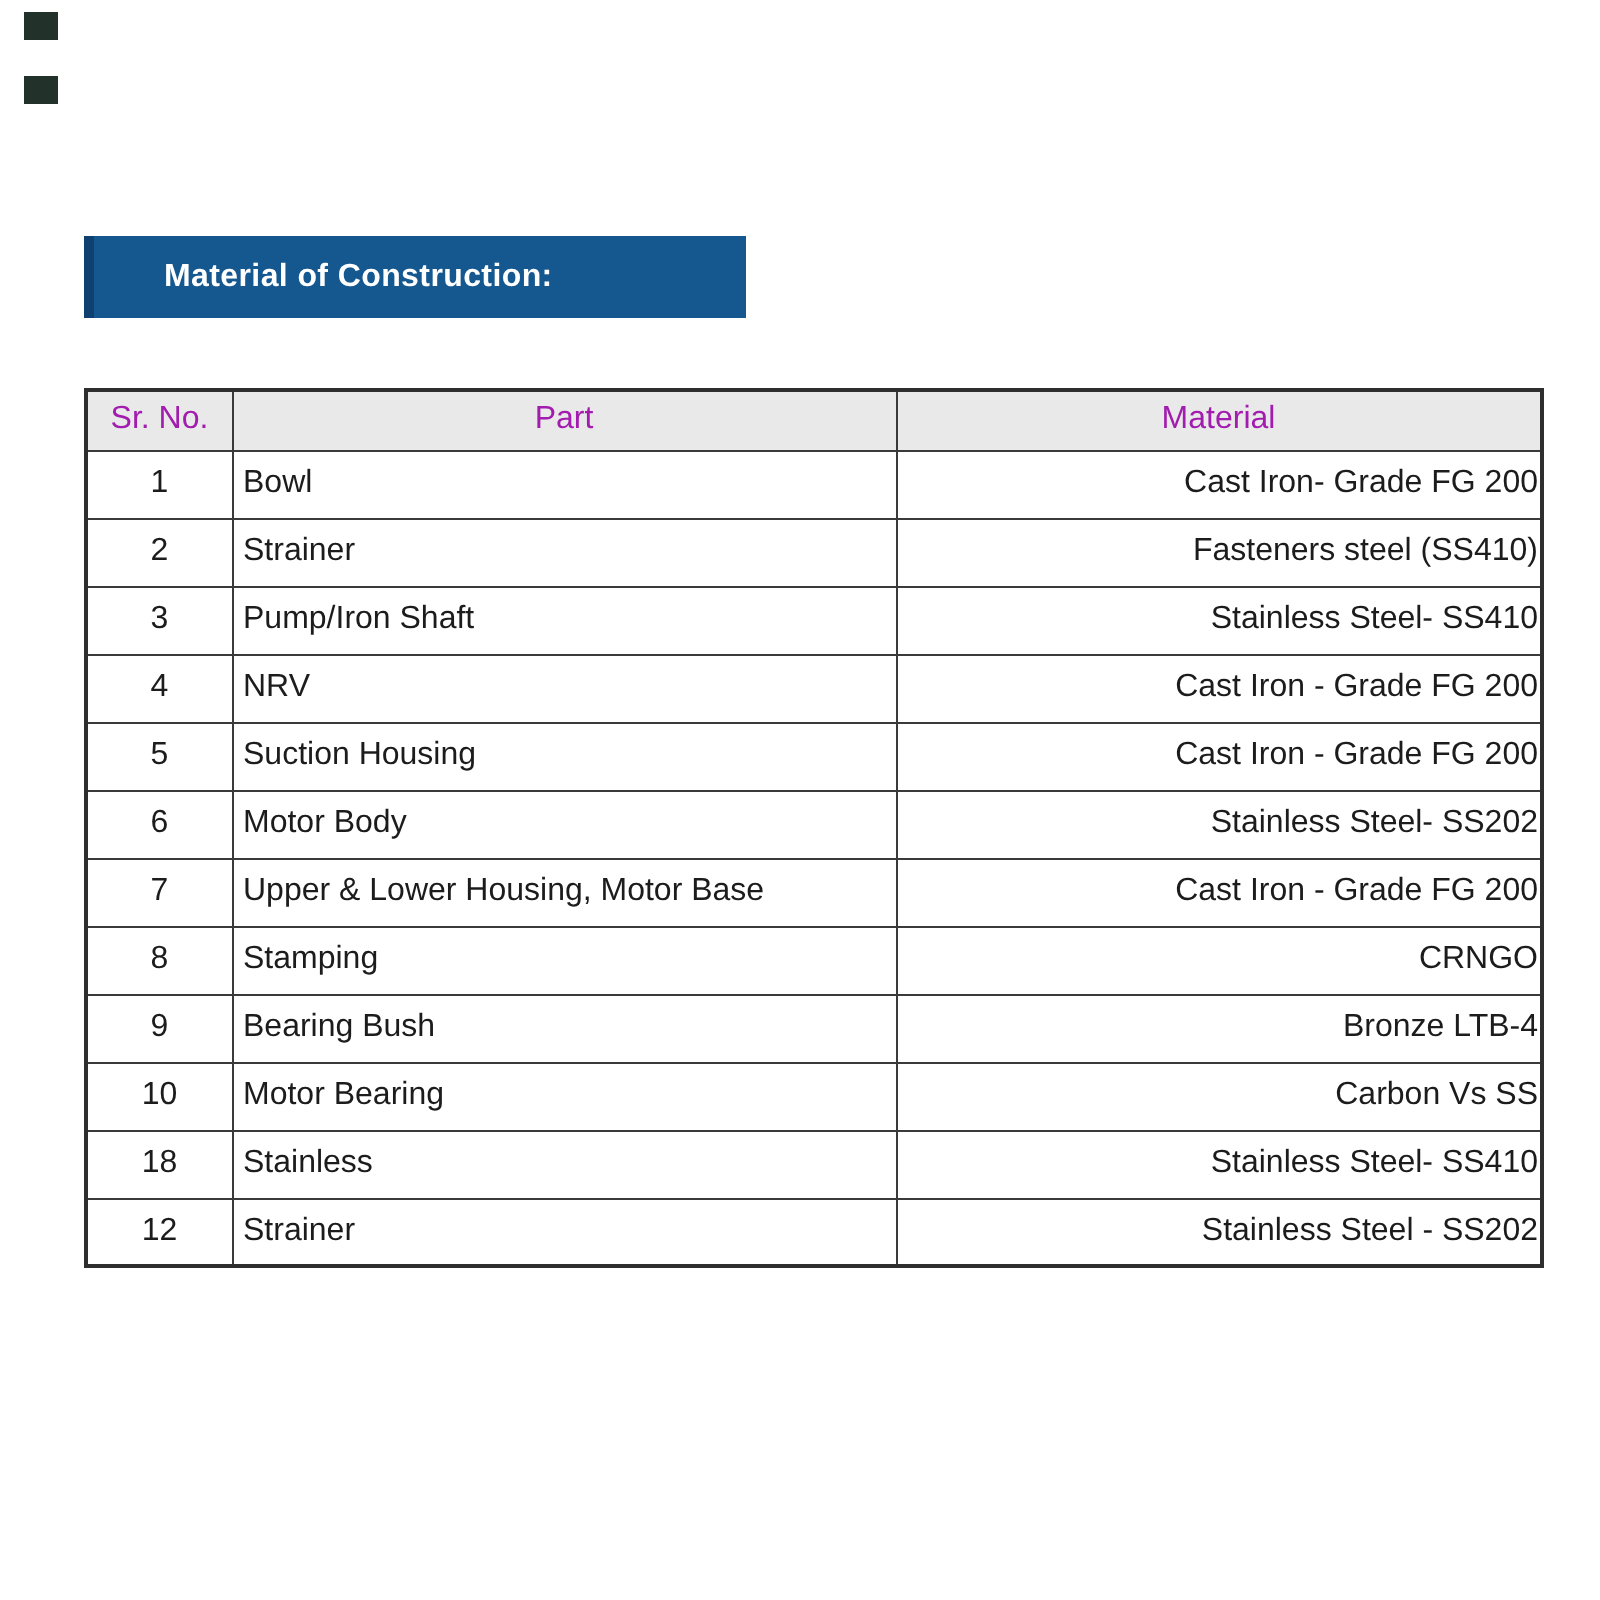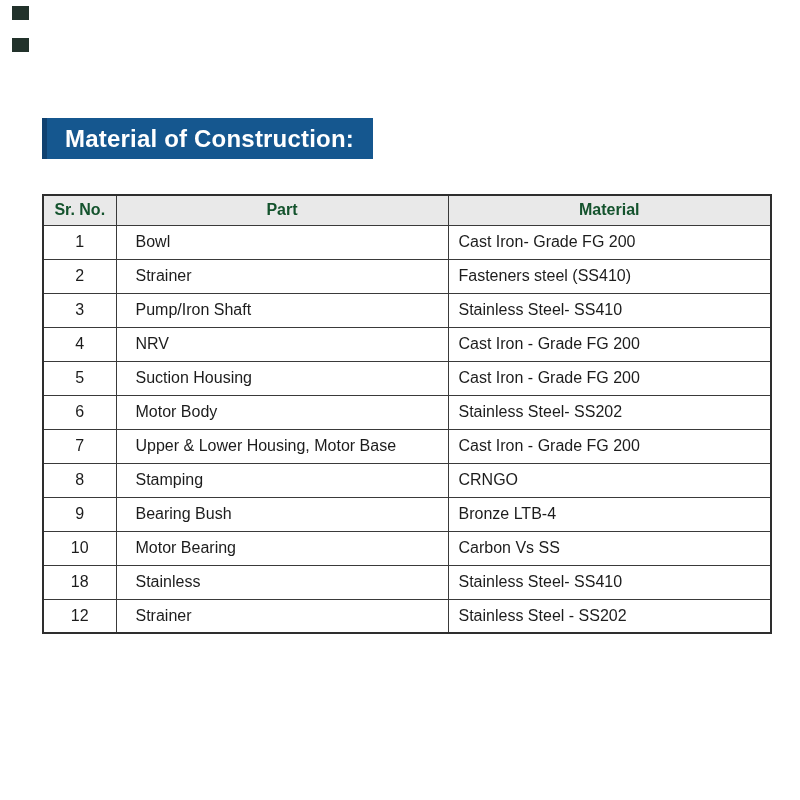--- a/index.html
+++ b/index.html
@@ -34,23 +34,23 @@
     width: 331px;
     height: 41px;
     background: #15578f;
     border-left: 5px solid #0f4170;
     box-sizing: border-box;
     display: flex;
     align-items: center;
   }
   .title-bar .title-text {
     color: #ffffff;
-    font-size: 24px;
+    font-size: 16px;
     font-weight: bold;
-    padding-left: 18px;
+    padding-left: 35px;
     letter-spacing: 0.2px;
   }
   .table-wrap {
     position: absolute;
     left: 42px;
     top: 194px;
     width: 728px;
   }
   table.moc-table {
     border-collapse: collapse;
@@ -63,37 +63,37 @@
     box-sizing: border-box;
   }
   table.moc-table {
     border: 2px solid #2e2e2e;
   }
   col.col-sr { width: 73px; }
   col.col-part { width: 332px; }
   col.col-material { width: 323px; }
   thead th {
     background: #e9e9e9;
-    color: #14532d;
+    color: #a21caf;
     font-size: 16px;
-    font-weight: bold;
+    font-weight: normal;
     height: 30px;
     text-align: center;
     vertical-align: middle;
   }
   tbody td {
     height: 34px;
     font-size: 16px;
     color: #1c1c1c;
     vertical-align: middle;
     background: #ffffff;
   }
   tbody td.sr { text-align: center; }
-  tbody td.part { padding-left: 19px; text-align: left; }
-  tbody td.material { padding-left: 10px; text-align: left; }
+  tbody td.part { padding-left: 5px; text-align: left; }
+  tbody td.material { padding-left: 10px; text-align: right; }
 </style>
 </head>
 <body>
 
 <div class="page">
 
   <div class="corner-mark mark-1"></div>
   <div class="corner-mark mark-2"></div>
 
   <div class="title-bar">

